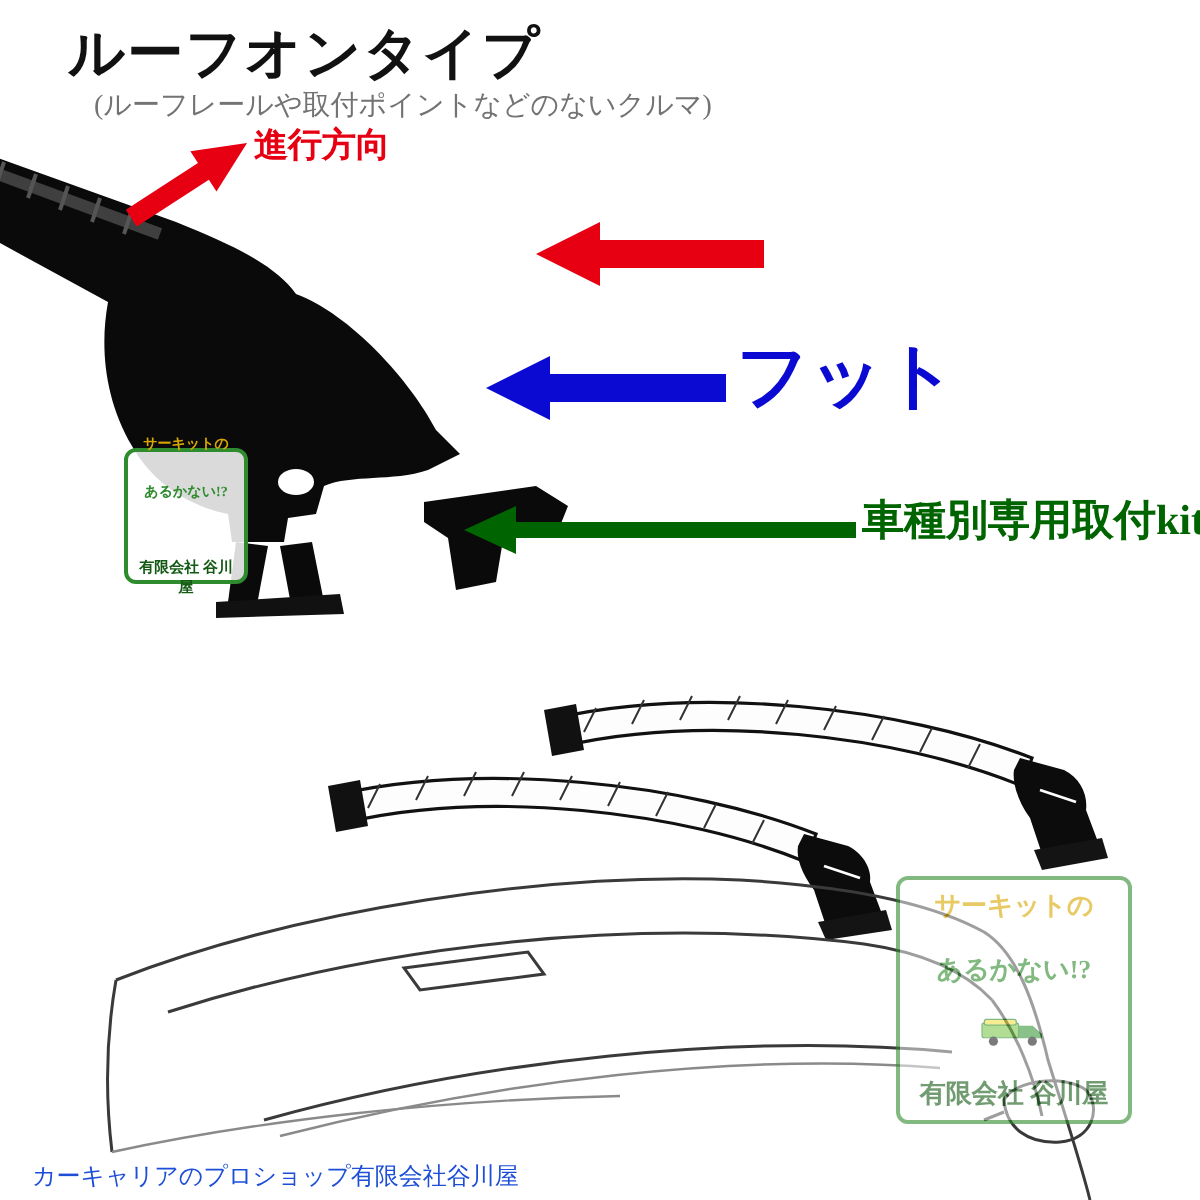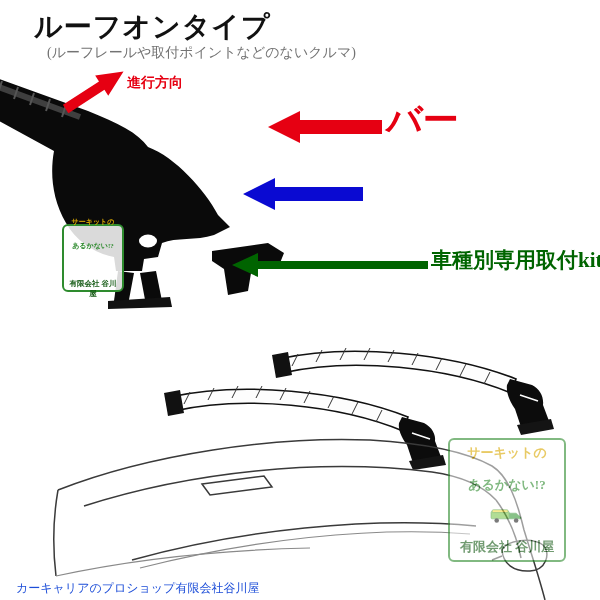--- a/index.html
+++ b/index.html
@@ -5,21 +5,21 @@
   :root{
     --red:#e60012; --blue:#0a0ad2; --green:#006400;
   }
   html,body{margin:0;padding:0;background:#fff;}
   body{font-family:"Liberation Sans","DejaVu Sans",sans-serif;}
   .stage{position:relative;width:600px;height:600px;background:#ffffff;overflow:hidden;font-family:Liberation Serif, serif;}
   .abs{position:absolute;}
   .title{left:34px;top:8px;font-size:28px;font-weight:700;color:#111;letter-spacing:1px;}
   .subtitle{left:35px;top:44px;font-size:14px;color:#737373;margin-left:12px;}
   .lbl{white-space:nowrap;line-height:1;}
-  .lbl-direction{left:127px;top:76px;font-size:14px;color:var(--red);font-weight:600;}
+  .lbl-direction{left:127px;top:64px;font-size:17px;color:var(--red);font-weight:600;}
   .lbl-bar{left:386px;top:102px;font-size:36px;color:var(--red);font-weight:600;}
   .lbl-foot{left:368px;top:170px;font-size:36px;color:var(--blue);font-weight:600;}
   .lbl-kit{left:431px;top:250px;font-size:21px;color:var(--green);font-weight:700;}
   .footer{left:16px;top:580px;font-size:12px;color:#1d4ed8;}
   .badge{box-sizing:border-box;border:2px solid #2e8b2e;border-radius:6px;
          background:rgba(255,255,255,0.85);text-align:center;color:#1c7a1c;
          display:flex;flex-direction:column;align-items:center;justify-content:center;gap:14px;}
   .badge-small{left:62px;top:224px;width:62px;height:68px;padding:2px;}
   .badge-small .b1{font-size:7px;font-weight:700;color:#d9a800;}
   .badge-small .b2{font-size:7px;font-weight:700;color:#2e8b2e;}
@@ -54,25 +54,25 @@
   </svg>
 
   <svg class="abs" style="left:55px;top:60px" width="82" height="62" viewBox="0 0 82 62">
     <polygon points="5,25 48,25 48,18 74,30 48,42 48,35 5,35" transform="rotate(-33 40 30)" style="fill:var(--red)"></polygon>
   </svg>
   <div class="abs lbl lbl-direction">進行方向</div>
 
   <svg class="abs" style="left:268px;top:110px" width="114" height="34" viewBox="0 0 114 34">
     <polygon points="0,17 32,1 32,10 114,10 114,24 32,24 32,33" style="fill:var(--red)"></polygon>
   </svg>
-  <div class="abs lbl lbl-bar">バー</div>
 
   <svg class="abs" style="left:243px;top:177px" width="120" height="34" viewBox="0 0 120 34">
     <polygon points="0,17 32,1 32,10 120,10 120,24 32,24 32,33" style="fill:var(--blue)"></polygon>
   </svg>
+  <div class="abs lbl lbl-foot">フット</div>
 
   <svg class="abs" style="left:232px;top:252px" width="196" height="26" viewBox="0 0 196 26">
     <polygon points="0,13 26,1 26,9 196,9 196,17 26,17 26,25" style="fill:var(--green)"></polygon>
   </svg>
   <div class="abs lbl lbl-kit">車種別専用取付kit</div>
 
   <svg class="abs" style="left:160px;top:335px" width="400" height="135" viewBox="0 0 400 135">
 
     <path d="M118,24 C190,8 290,18 356,44 L351,58 C288,32 192,22 122,38 Z" fill="#fdfdfd" stroke="#111" stroke-width="1.6"></path>
     <path d="M138,19 L132,31 M162,15 L156,27 M186,13 L180,25 M210,13 L204,25 M234,15 L228,27

